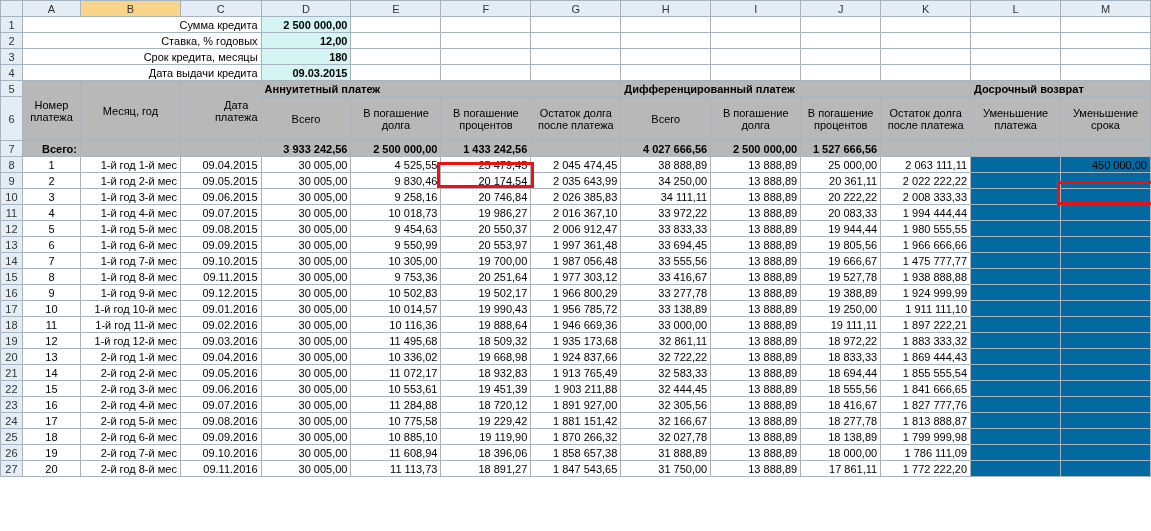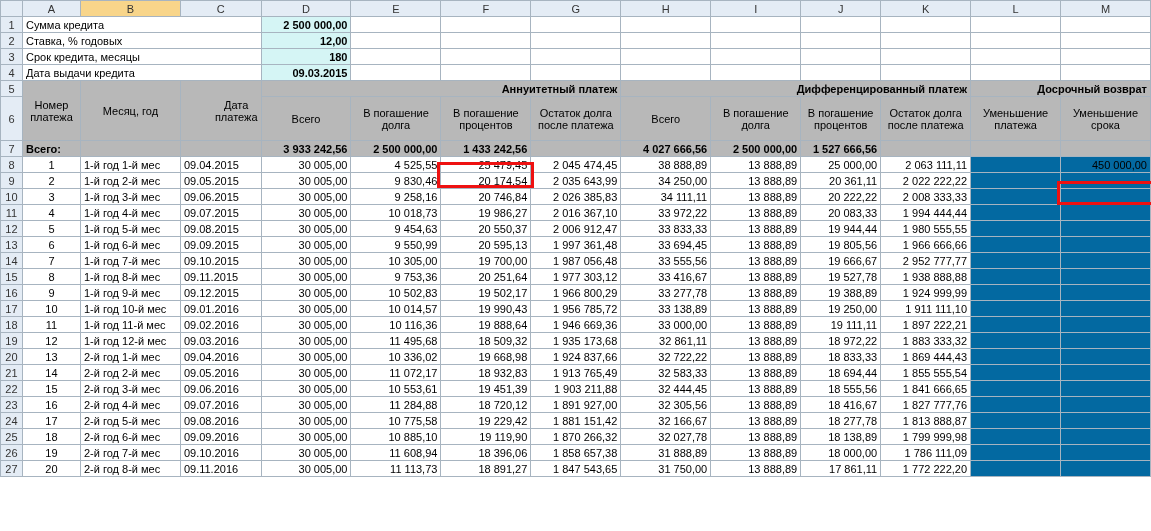--- a/index.html
+++ b/index.html
@@ -44,32 +44,32 @@
   }
   .grey-header {
     background: #b8b8b8;
     border: 1px solid #000;
     text-align: center;
     font-weight: normal;
   }
   .bold { font-weight: bold; }
   .num { text-align: right; }
   .center { text-align: center; }
-  .left { text-align: left; }
+  .left { text-align: right; }
   .cyan { background: #d5f5f5; }
   .black-border { border: 1px solid #000; }
   .red-box-f7 {
     position: absolute;
     border: 3px solid #e11;
     pointer-events: none;
   }
   .group-header {
     background: #b8b8b8;
     border: 1px solid #000;
-    text-align: right;
+    text-align: left;
     font-weight: bold;
   }
   .empty-cyan {
     background: #0369a1;
     border: 1px solid #bbb;
   }
 </style>
 </head>
 <body>
 
@@ -293,42 +293,42 @@
           <td class="empty-cyan"></td>
           <td class="empty-cyan num"></td>
         </tr>
         <tr>
           <th class="rowhead">13</th>
           <td class="center black-border">6</td>
           <td class="left black-border">1-й год 6-й мес</td>
           <td class="left black-border">09.09.2015</td>
           <td class="num black-border">30 005,00</td>
           <td class="num black-border">9 550,99</td>
-          <td class="num black-border">20 595,13</td>
+          <td class="num black-border">20 553,97</td>
           <td class="num black-border">1 997 361,48</td>
           <td class="num black-border">33 694,45</td>
           <td class="num black-border">13 888,89</td>
           <td class="num black-border">19 805,56</td>
           <td class="num black-border">1 966 666,66</td>
           <td class="empty-cyan"></td>
           <td class="empty-cyan num"></td>
         </tr>
         <tr>
           <th class="rowhead">14</th>
           <td class="center black-border">7</td>
           <td class="left black-border">1-й год 7-й мес</td>
           <td class="left black-border">09.10.2015</td>
           <td class="num black-border">30 005,00</td>
           <td class="num black-border">10 305,00</td>
           <td class="num black-border">19 700,00</td>
           <td class="num black-border">1 987 056,48</td>
           <td class="num black-border">33 555,56</td>
           <td class="num black-border">13 888,89</td>
           <td class="num black-border">19 666,67</td>
-          <td class="num black-border">2 952 777,77</td>
+          <td class="num black-border">1 475 777,77</td>
           <td class="empty-cyan"></td>
           <td class="empty-cyan num"></td>
         </tr>
         <tr>
           <th class="rowhead">15</th>
           <td class="center black-border">8</td>
           <td class="left black-border">1-й год 8-й мес</td>
           <td class="left black-border">09.11.2015</td>
           <td class="num black-border">30 005,00</td>
           <td class="num black-border">9 753,36</td>

